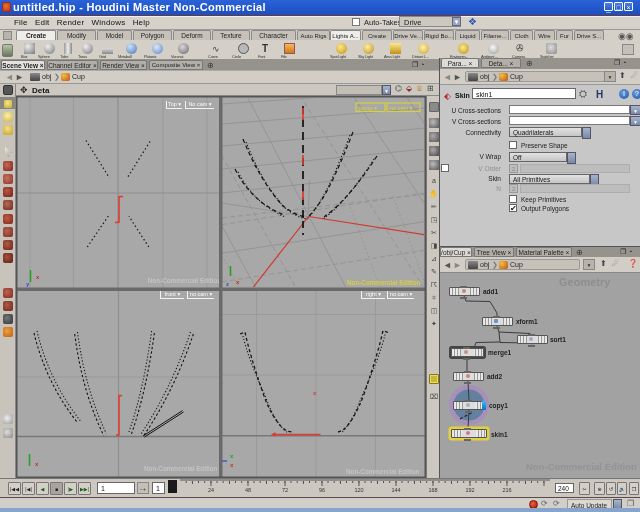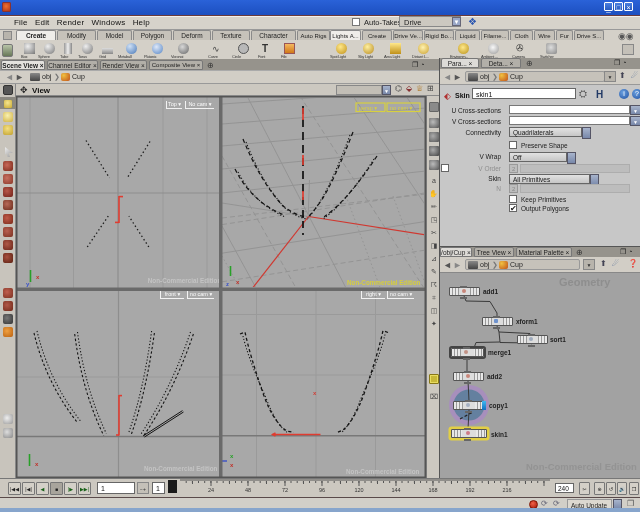--- a/index.html
+++ b/index.html
@@ -22,20 +22,21 @@
 .nlab{position:absolute;font-size:6.5px;font-weight:bold;color:#222;white-space:nowrap}
 .nico{position:absolute;width:4px;height:4px;border-radius:50%;z-index:3;opacity:0.75}
 .pbtn{position:absolute;top:3px;width:13px;height:13px;background:#d4d0c8;border:1px solid #777;border-radius:1px;font-size:5px;color:#222;text-align:center;line-height:13px;overflow:hidden}
 </style></head>
 <body>
 <div id="root">
 
 <div class="abs" id="titlebar" style="left:0;top:0;width:640px;height:15px;background:linear-gradient(#2a62d8,#1c4fc0)"></div>
 <div class="abs" style="left:0;top:15px;width:640px;height:1.5px;background:#6a3a3a"></div>
 <div class="abs" style="left:2px;top:2px;width:9px;height:10px;background:radial-gradient(circle at 45% 40%,#f07030,#b03418);border:1px solid #833;border-radius:1px"></div>
+<div class="tx" style="left:13px;top:1px;font-size:11px;font-weight:bold;color:#fff;letter-spacing:0.3px">untitled.hip - Houdini Master Non-Commercial</div>
 
 <div class="abs" style="left:604px;top:2px;width:9px;height:9px;background:linear-gradient(#4b7fe0,#2a5cc0);border:1px solid #fff;border-radius:1px;color:#fff;font-size:8px;text-align:center;line-height:11px">_</div>
 <div class="abs" style="left:614px;top:2px;width:9px;height:9px;background:linear-gradient(#4b7fe0,#2a5cc0);border:1px solid #fff;border-radius:1px;color:#fff;font-size:7px;text-align:center;line-height:10px">□</div>
 <div class="abs" style="left:624px;top:2px;width:9px;height:9px;background:linear-gradient(#4b7fe0,#2a5cc0);border:1px solid #fff;border-radius:1px;color:#fff;font-size:7px;text-align:center;line-height:10px">×</div>
 
 <div class="abs" style="left:0;top:16px;width:640px;height:13px;background:#d6d2ca;border-top:1px solid #f2f0ec"></div>
 <div class="tx" style="left:14px;top:18px;font-size:8px;color:#111;letter-spacing:0.2px">File&nbsp;&nbsp;&nbsp;Edit&nbsp;&nbsp;&nbsp;Render&nbsp;&nbsp;&nbsp;Windows&nbsp;&nbsp;&nbsp;Help</div>
 <div class="abs" style="left:352px;top:18px;width:8px;height:8px;background:#fff;border:1px solid #777"></div>
 <div class="tx" style="left:364px;top:18px;font-size:7.5px;color:#222">Auto-Takes</div>
 <div class="abs" style="left:399px;top:16px;width:62px;height:11px;background:#ccc8c0;border:1px solid #888"></div>
@@ -132,21 +133,21 @@
  <span class="tx" style="left:15px;top:2px;font-size:9px;color:#555">►</span>
  <span class="abs" style="left:30px;top:3px;width:10px;height:8px;background:linear-gradient(#888,#444);border-radius:1px"></span>
  <span class="tx" style="left:42px;top:3px;font-size:7px;color:#222">obj</span>
  <span class="tx" style="left:54px;top:3px;font-size:7px;color:#777">❯</span>
  <span class="abs" style="left:61px;top:3px;width:9px;height:8px;background:radial-gradient(circle at 30% 30%,#f0c040,#c05018);border-radius:2px"></span>
  <span class="tx" style="left:72px;top:3px;font-size:7px;color:#222">Cup</span>
 </div>
 
 <div class="abs" style="left:0;top:84px;width:440px;height:12px;background:#ccc8c0;border-bottom:1px solid #888"></div>
 <div class="tx" style="left:20px;top:85px;font-size:9px;color:#222">✥</div>
-<div class="tx" style="left:32px;top:86px;font-size:8px;font-weight:bold;color:#111">View</div>
+<div class="tx" style="left:32px;top:86px;font-size:8px;font-weight:bold;color:#111">Deta</div>
 <div class="abs" style="left:336px;top:85px;width:46px;height:10px;background:#c2beb6;border:1px solid #888"></div>
 <div class="abs" style="left:382px;top:85px;width:9px;height:10px;background:linear-gradient(#a8b4cc,#7888aa);border:1px solid #556;font-size:5px;color:#fff;text-align:center;line-height:10px">▼</div>
 <div class="tx" style="left:395px;top:84px;font-size:8px;color:#444">⌬</div>
 <div class="tx" style="left:406px;top:84px;font-size:8px;color:#833">⬙</div>
 <div class="tx" style="left:416px;top:84px;font-size:8px;color:#a60">♕</div>
 <div class="tx" style="left:427px;top:84px;font-size:8px;color:#444">⊞</div>
 
 <div class="abs" id="leftcol" style="left:0;top:84px;width:16px;height:394px;background:#c8c4bc;border-right:1px solid #888">
  <span class="lic" style="top:1px;background:#555;border:1px solid #333"></span>
  <span class="abs" style="left:0;top:13px;width:16px;height:12px;background:#8a8780"></span>

